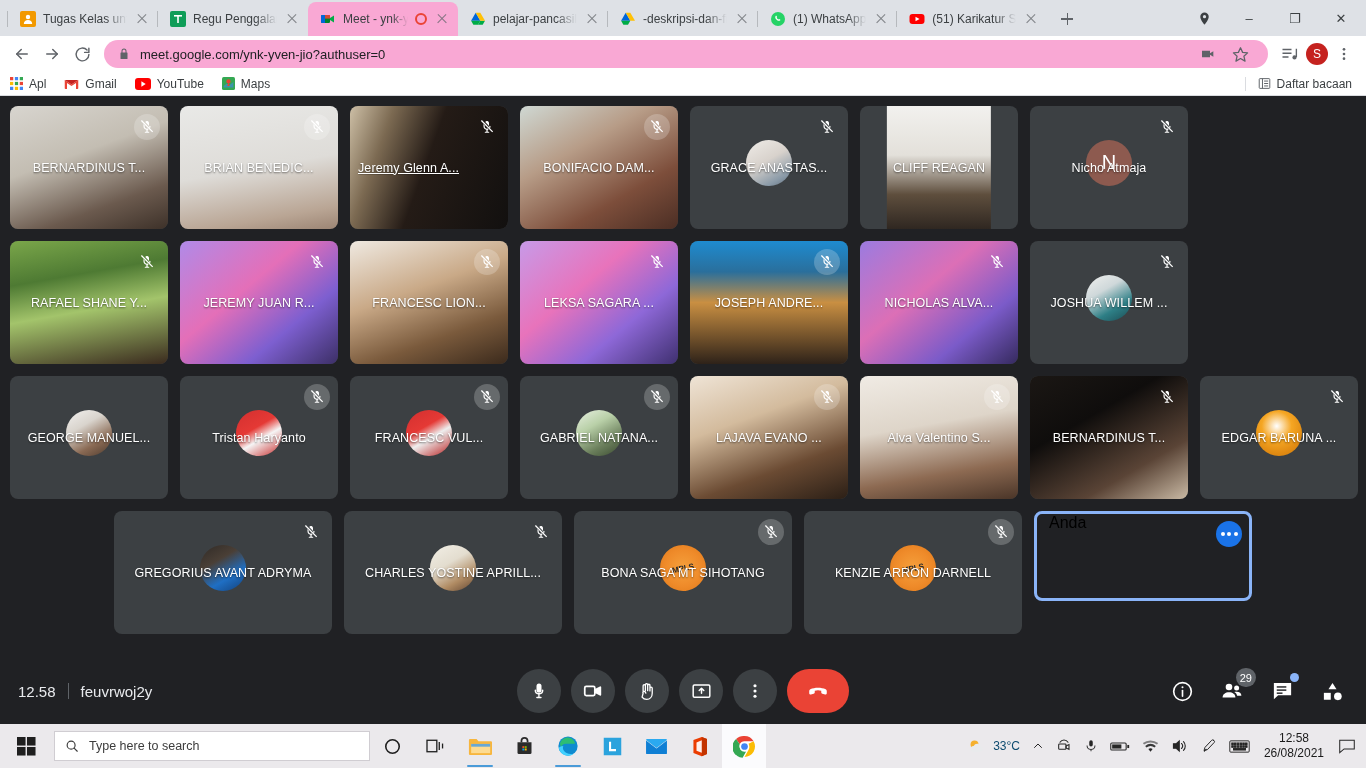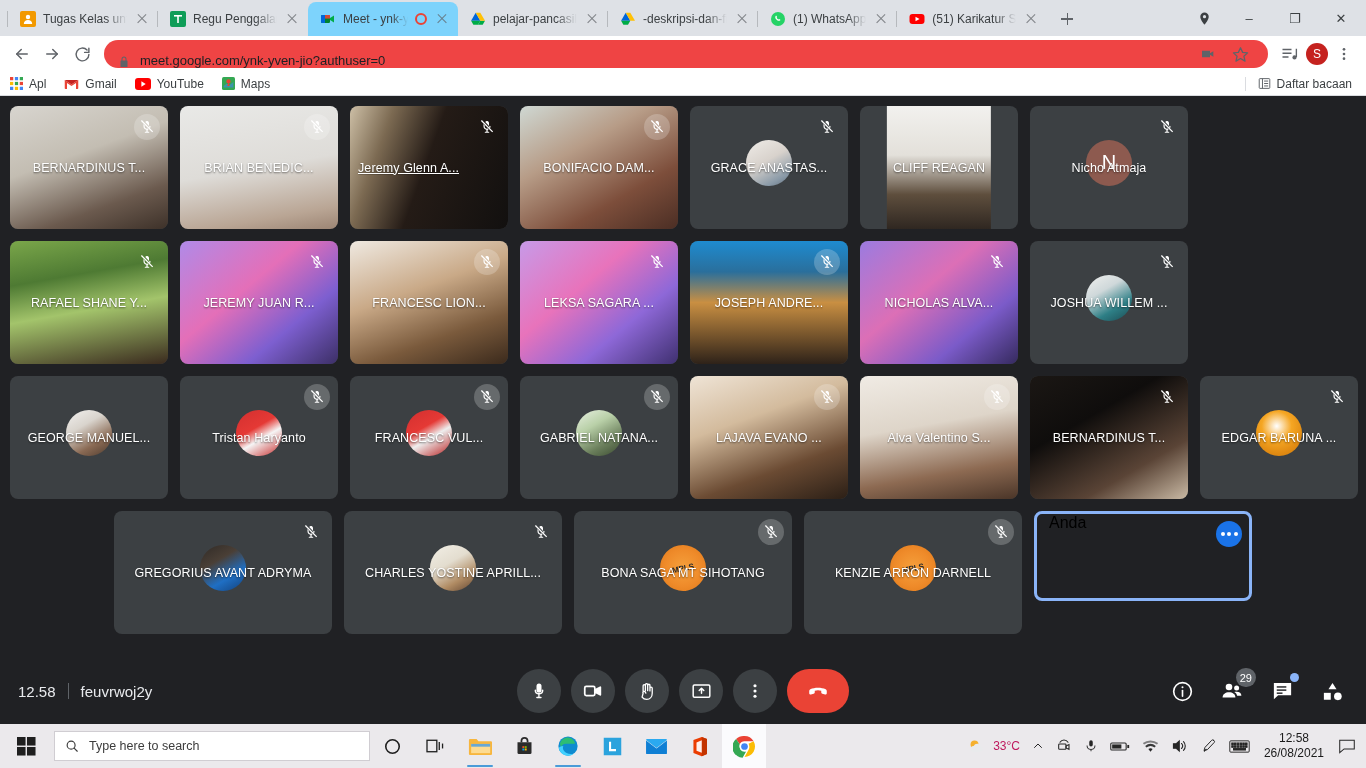--- a/index.html
+++ b/index.html
@@ -18,21 +18,21 @@
     height: 34px; display: flex; align-items: center; gap: 7px;
     padding: 0 8px 0 12px; border-radius: 8px 8px 0 0;
     font-size: 12px; color: #3c4043; position: relative;
     max-width: 150px; min-width: 80px; flex: 0 0 auto;
   }
   .tab.inactive { background: transparent; }
   .tab.inactive + .tab.inactive::before,
   .tab.inactive::before {
     content: ""; position: absolute; left: -1px; top: 9px; height: 16px; width: 1px; background: #b6b9bd;
   }
-  .tab.active { background: #7dd3fc; box-shadow: 0 0 0 0 #fff; z-index: 3; }
+  .tab.active { background: #f9a8d4; box-shadow: 0 0 0 0 #fff; z-index: 3; }
   .tab.active::before, .tab.active + .tab::before { display: none; }
   .tab .favicon { width: 16px; height: 16px; flex: 0 0 16px; border-radius: 2px; display:flex;align-items:center;justify-content:center; font-size: 10px; }
   .tab .tlabel {
     flex: 1 1 auto; white-space: nowrap; overflow: hidden;
     font-size: 12px; line-height: 16px; color: #3c4043;
     -webkit-mask-image: linear-gradient(to right, #000 75%, transparent 100%);
     mask-image: linear-gradient(to right, #000 75%, transparent 100%);
   }
   .tab .rec { width: 12px; height: 12px; flex:0 0 12px; border-radius: 50%; border: 2.5px solid #ea4335; }
   .tab .xbtn { width: 16px; height: 16px; flex:0 0 16px; position: relative; opacity: .75; }
@@ -47,22 +47,22 @@
   .newtab::before { left: 8px; top: 13.2px; width: 12px; height: 1.6px; }
   .newtab::after { left: 13.2px; top: 8px; width: 1.6px; height: 12px; }
 
   .winctrls { margin-left: auto; display: flex; align-items: center; height: 36px; padding-right: 2px; gap: 0; }
   .winbtn { width: 46px; height: 32px; display: flex; align-items: center; justify-content: center; color: #3c4043; font-size: 13px; }
   .pin-ico { width: 20px; height: 20px; display:flex;align-items:center;justify-content:center; margin-right: 12px;}
 
   .toolbar { height: 36px; background: #fff; display: flex; align-items: center; padding: 0 8px; gap: 2px; }
   .tbtn { width: 28px; height: 28px; display: flex; align-items: center; justify-content: center; border-radius: 50%; color: #5f6368; }
   .omnibox {
-    flex: 1 1 auto; height: 28px; background: #ef4444; border-radius: 14px;
-    display: flex; align-items: flex-end; gap: 10px; padding: 0 14px; margin: 0 6px;
+    flex: 1 1 auto; height: 28px; background: #f9a8d4; border-radius: 14px;
+    display: flex; align-items: center; gap: 10px; padding: 0 14px; margin: 0 6px;
     font-size: 13px; color: #202124;
   }
   .omni-right { display: flex; align-items: center; gap: 4px; }
   .avatar-s {
     width: 22px; height: 22px; border-radius: 50%; background: #c5221f; color: #fff;
     font-size: 12px; display: flex; align-items: center; justify-content: center; font-weight: 500;
   }
 
   .bookmarks { height: 24px; background: #fff; display: flex; align-items: center; padding: 0 10px; gap: 18px; font-size: 12px; color: #3c4043; border-bottom: 1px solid #dadce0; }
   .bm { display: flex; align-items: center; gap: 6px; }
@@ -139,21 +139,21 @@
   .start { width: 48px; height: 44px; display: flex; align-items: center; justify-content: center; }
   .tsearch {
     width: 316px; height: 30px; background: #fff; border: 1px solid #d0cdd2;
     display: flex; align-items: center; gap: 10px; padding: 0 10px;
     font-size: 12.5px; color: #3c3c3c; margin-left: 4px;
   }
   .tbicon { width: 44px; height: 44px; display: flex; align-items: center; justify-content: center; position: relative; }
   .tbicon.open::after { content:""; position: absolute; bottom: 1px; left: 9px; width: 26px; height: 2.5px; background:#4a9bd8; border-radius:2px;}
   .tbicon.active { background: #fbfbfd; }
   .tray { margin-left: auto; display: flex; align-items: center; gap: 0; padding-right: 2px; }
-  .tray-item { height: 44px; display: flex; align-items: center; justify-content: flex-end; padding: 0 6px; color: #be185d; font-size: 12px; }
+  .tray-item { height: 44px; display: flex; align-items: center; justify-content: flex-end; padding: 0 6px; color: #0c4a6e; font-size: 12px; }
   .clock { display: flex; flex-direction: column; align-items: center; justify-content: center; line-height: 15px; font-size: 12px; color: #1b1b1b; padding: 0 8px; }
 </style>
 </head>
 <body>
 
 <div class="browser">
 
   <div class="tabstrip">
     <div class="tab inactive">
       <span class="favicon">

